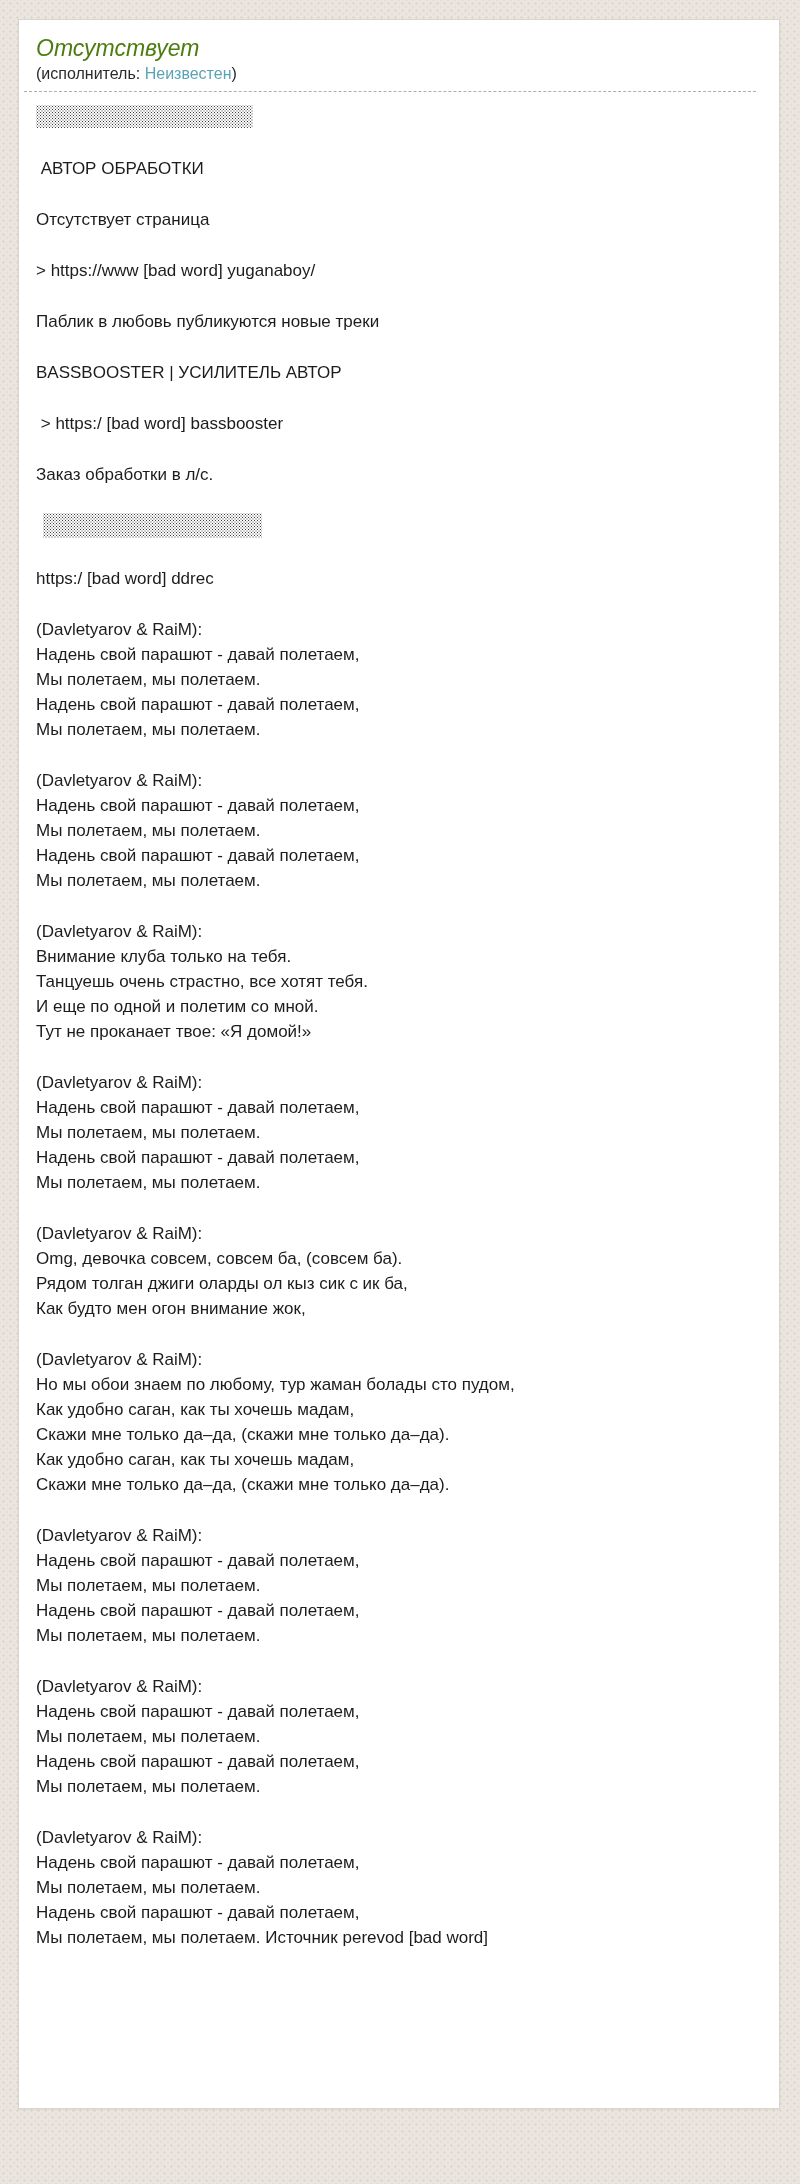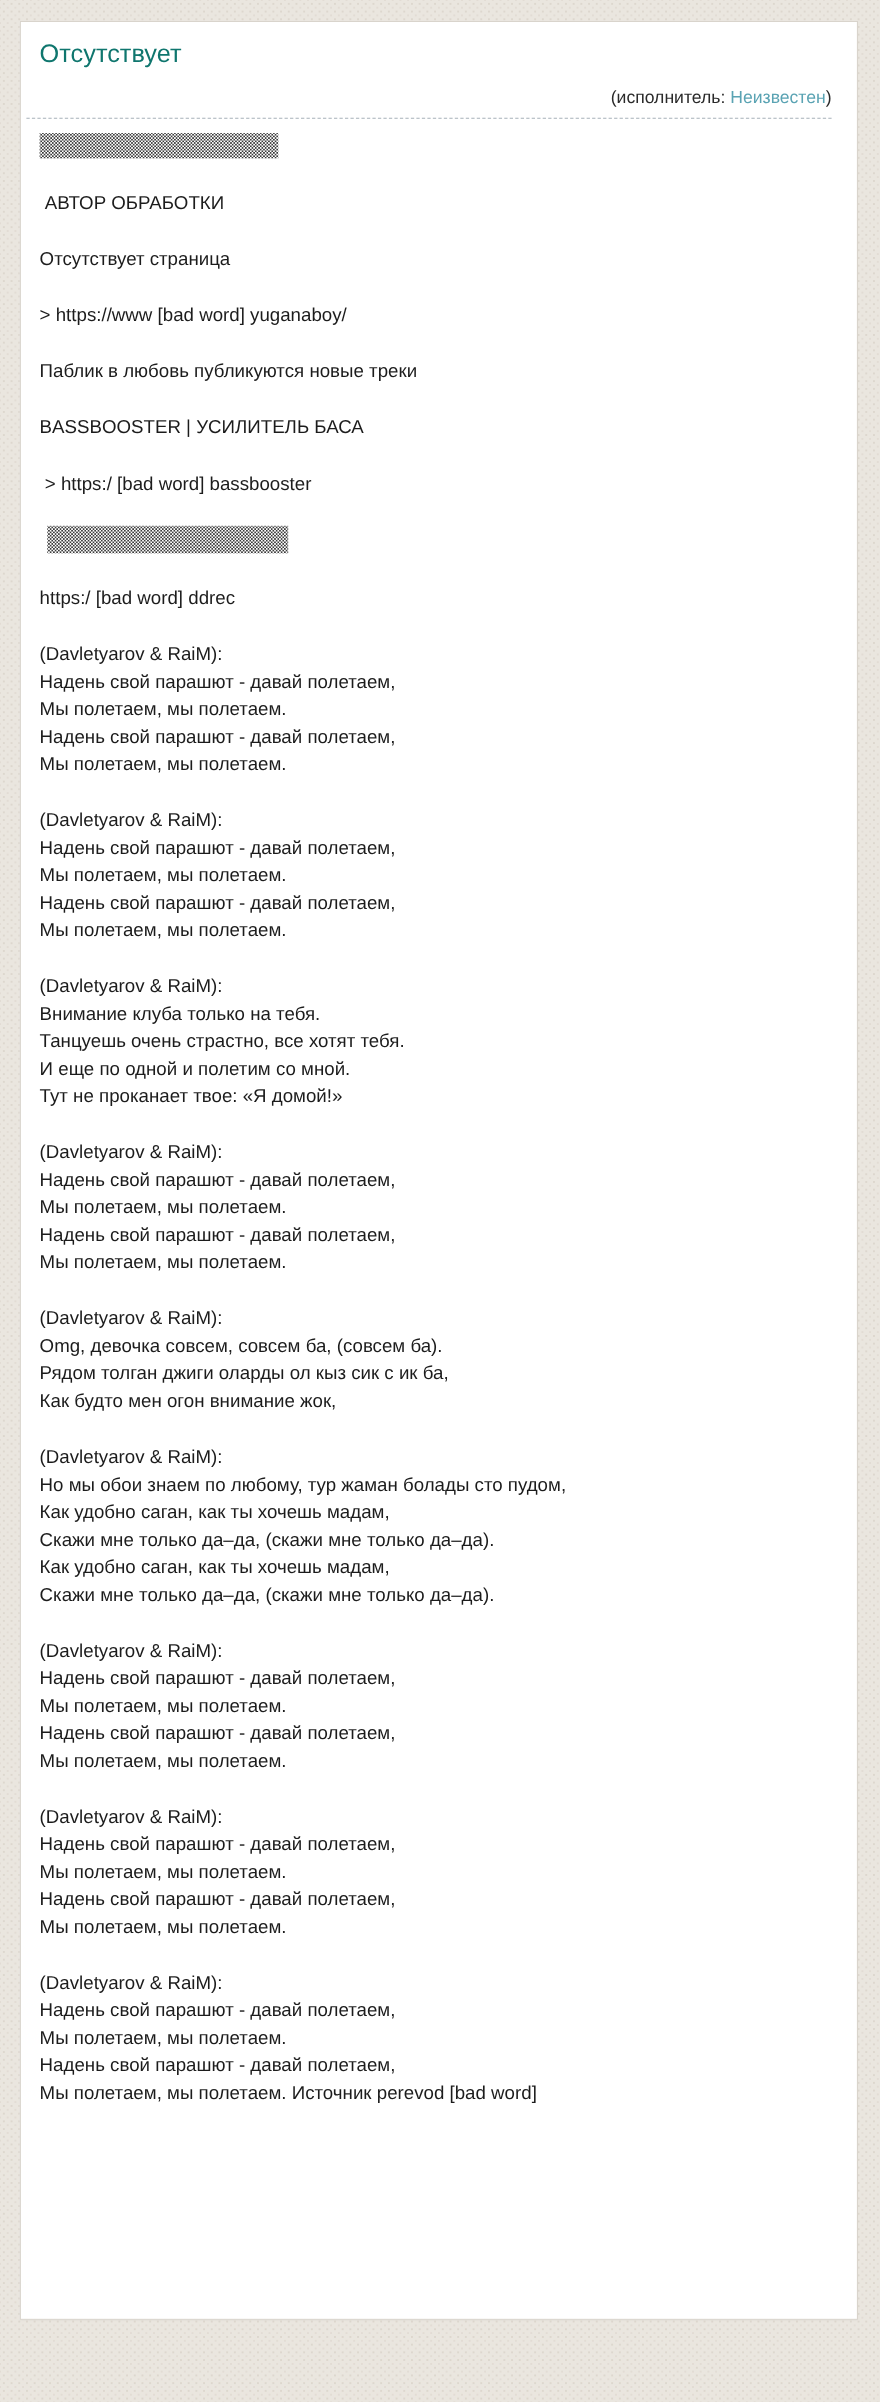--- a/index.html
+++ b/index.html
@@ -29,28 +29,28 @@
   .header {
     margin: 0 23px 0 5px;
     padding: 14px 0 7px 12px;
     border-bottom: 1px dashed #a7b1b9;
   }
   .song-title {
     margin: 0;
     font-size: 23px;
     line-height: 28px;
     font-weight: 400;
-    color: #0f766e;
+    color: #4d7c0f;
+    font-style: italic;
   }
   .artist-line {
-    margin-top: 18px;
+    margin-top: 2px;
     font-size: 16px;
     line-height: 20px;
     color: #2a2a2a;
-    text-align: right;
   }
   .artist-link {
     color: #5aa3b3;
     text-decoration: none;
     cursor: pointer;
   }
   .content {
     padding: 13px 24px 0 17px;
     color: #1c1c1c;
   }
@@ -86,22 +86,23 @@
   <div class="header">
     <h1 class="song-title">Отсутствует</h1>
     <div class="artist-line"><span>(исполнитель: </span><a class="artist-link">Неизвестен</a><span>)</span></div>
   </div>
   <div class="content">
       <div class="dots dots-1"></div>
       <p class="block"> АВТОР ОБРАБОТКИ</p>
       <p class="block">Отсутствует страница</p>
       <p class="block">&gt; https://www [bad word] yuganaboy/</p>
       <p class="block">Паблик в любовь публикуются новые треки</p>
-      <p class="block">BASSBOOSTER | УСИЛИТЕЛЬ БАСА</p>
+      <p class="block">BASSBOOSTER | УСИЛИТЕЛЬ АВТОР</p>
       <p class="block"> &gt; https:/ [bad word] bassbooster</p>
+      <p class="block">Заказ обработки в л/с.</p>
       <div class="dots dots-2"></div>
       <p class="block">https:/ [bad word] ddrec</p>
       <p class="block">(Davletyarov &amp; RaiM):<br>Надень свой парашют - давай полетаем,<br>Мы полетаем, мы полетаем.<br>Надень свой парашют - давай полетаем,<br>Мы полетаем, мы полетаем.</p>
       <p class="block">(Davletyarov &amp; RaiM):<br>Надень свой парашют - давай полетаем,<br>Мы полетаем, мы полетаем.<br>Надень свой парашют - давай полетаем,<br>Мы полетаем, мы полетаем.</p>
       <p class="block">(Davletyarov &amp; RaiM):<br>Внимание клуба только на тебя.<br>Танцуешь очень страстно, все хотят тебя.<br>И еще по одной и полетим со мной.<br>Тут не проканает твое: «Я домой!»</p>
       <p class="block">(Davletyarov &amp; RaiM):<br>Надень свой парашют - давай полетаем,<br>Мы полетаем, мы полетаем.<br>Надень свой парашют - давай полетаем,<br>Мы полетаем, мы полетаем.</p>
       <p class="block">(Davletyarov &amp; RaiM):<br>Omg, девочка совсем, совсем ба, (совсем ба).<br>Рядом толган джиги оларды ол кыз сик с ик ба,<br>Как будто мен огон внимание жок,</p>
       <p class="block">(Davletyarov &amp; RaiM):<br>Но мы обои знаем по любому, тур жаман болады сто пудом,<br>Как удобно саган, как ты хочешь мадам,<br>Скажи мне только да–да, (скажи мне только да–да).<br>Как удобно саган, как ты хочешь мадам,<br>Скажи мне только да–да, (скажи мне только да–да).</p>
       <p class="block">(Davletyarov &amp; RaiM):<br>Надень свой парашют - давай полетаем,<br>Мы полетаем, мы полетаем.<br>Надень свой парашют - давай полетаем,<br>Мы полетаем, мы полетаем.</p>
       <p class="block">(Davletyarov &amp; RaiM):<br>Надень свой парашют - давай полетаем,<br>Мы полетаем, мы полетаем.<br>Надень свой парашют - давай полетаем,<br>Мы полетаем, мы полетаем.</p>

